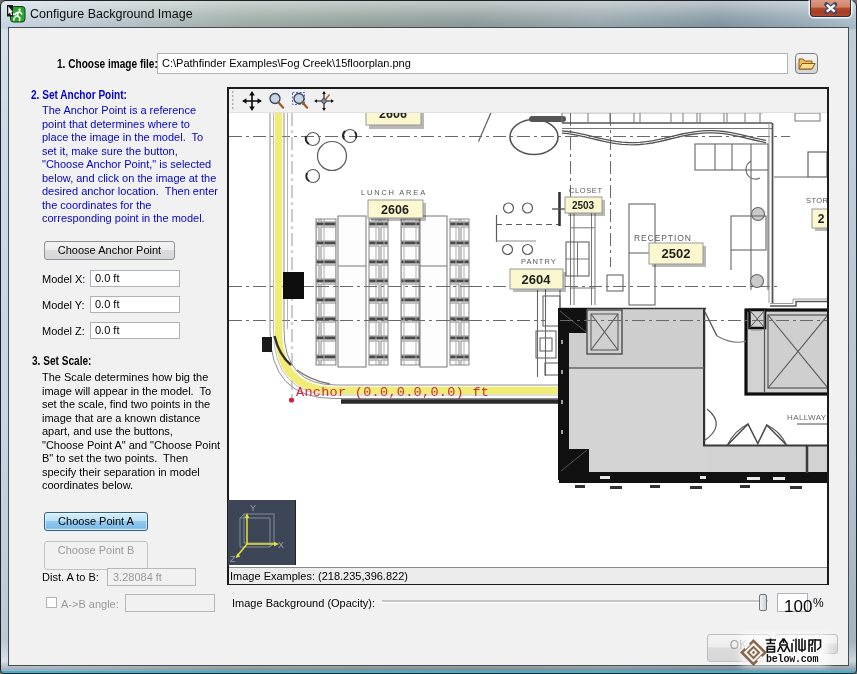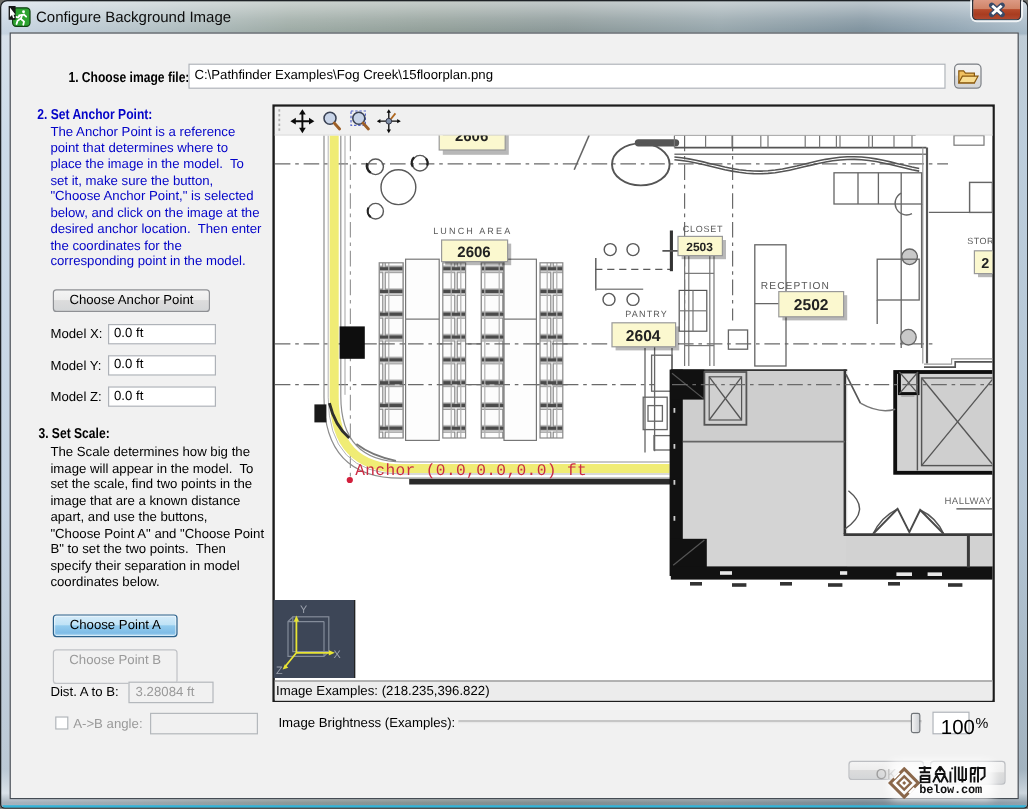--- a/index.html
+++ b/index.html
@@ -86,21 +86,21 @@
 image that are a known distance
 apart, and use the buttons,
 "Choose Point A" and "Choose Point
 B" to set the two points.  Then
 specify their separation in model
 coordinates below.</div>
 <div class="btn" style="left:44px; top:512px; width:104px; height:19px; padding-top:2px; border-color:#2c628c;
   background:linear-gradient(to bottom,#d6ecfa 0%,#bfe2f6 45%,#92cbee 50%,#7fbce6 85%,#a2d2f0 100%); box-shadow:inset 0 0 0 1px rgba(255,255,255,0.55);">Choose Point A</div>
 <div class="btn" style="left:44px; top:541px; width:104px; height:29px; padding-top:2px; color:#9a9a9a; border-color:#c0c2c6; background:#f1f1f1;">Choose Point B</div>
 <div class="lbl" style="left:42px; top:571px;">Dist. A to B:</div>
-<div class="fieldd" style="left:107px; top:568px; width:71px; height:18px;">3.28084 ft</div>
+<div class="fieldd" style="left:107px; top:568px; width:89px; height:18px;">3.28084 ft</div>
 <div style="position:absolute; left:46px; top:597px; width:11px; height:11px; background:#fff; border:1px solid #b0b4b8;"></div>
 <div class="lbl" style="left:61px; top:598px; color:#9a9a9a;">A-&gt;B angle:</div>
 <div class="fieldd" style="left:125px; top:594px; width:90px; height:18px;"></div>
 
 <div style="position:absolute; left:227px; top:87px; width:602px; height:498px; border:2px solid #1c1c1c; background:#fff;"></div>
 <div style="position:absolute; left:229px; top:89px; width:598px; height:24px; background:#f0f0f0; border-bottom:1px solid #e0e0e0;"></div>
 <svg style="position:absolute; left:229px; top:89px;" width="120" height="24" viewBox="0 0 120 24">
   <g fill="#b0b0b0">
       <rect x="3" y="2" width="1.5" height="2"></rect>
       <rect x="3" y="6" width="1.5" height="2"></rect>
@@ -384,27 +384,27 @@
     <path d="M51,44 L46,41.8 L46,46.2 Z"></path>
     <path d="M7.5,58 L12.2,56.4 L9.4,53.6 Z"></path>
   </g>
   <text x="22" y="11" fill="#9aa0ac" font-size="9px" font-family="Liberation Sans">Y</text>
   <text x="50" y="48" fill="#9aa0ac" font-size="9px" font-family="Liberation Sans">X</text>
   <text x="2" y="62" fill="#9aa0ac" font-size="9px" font-family="Liberation Sans">Z</text>
 </svg>
 
 <div style="position:absolute; left:229px; top:567px; width:598px; height:17px; background:#ececec; border-top:1px solid #8a8a8a; font-size:11px; padding:2px 0 0 1px;">Image Examples: (218.235,396.822)</div>
 
-<div class="lbl" style="left:232px; top:597px;">Image Brightness (Examples):</div>
+<div class="lbl" style="left:232px; top:597px;">Image Background (Opacity):</div>
 <div style="position:absolute; left:382px; top:600px; width:386px; height:3px; background:#c6c6c6; border-bottom:1px solid #fff;"></div>
 <div style="position:absolute; left:759px; top:594px; width:8px; height:17px; background:linear-gradient(to right,#f2f2f2,#cfd2d6); border:1px solid #707478; border-radius:2px;"></div>
 <div class="field" style="left:777px; top:593px; width:31px; height:19px; padding:3px 0 0 6px; font-size:17px;">100</div>
 <div class="lbl" style="left:813px; top:596px; font-size:12px;">%</div>
 
-<div class="btn" style="left:707px; top:634px; width:63px; height:16px; padding-top:3px; color:#9d9d9d; font-size:12px; border-color:#bcbec2;">OK</div>
+<div class="btn" style="left:707px; top:634px; width:63px; height:28px; padding-top:3px; color:#9d9d9d; font-size:12px; border-color:#bcbec2;">OK</div>
 <div class="btn" style="left:775px; top:634px; width:63px; height:20px; border-color:#bcbec2;"></div>
 
 <div style="position:absolute; left:741px; top:634px; width:88px; height:32px; background:rgba(255,255,255,0.85); filter:blur(4px); border-radius:6px;"></div>
 <svg style="position:absolute; left:740px; top:639px;" width="27" height="27" viewBox="0 0 27 27">
   <path d="M13.5,1.8 L25.2,13.5 L13.5,25.2 L1.8,13.5 Z" fill="none" stroke="#8a674a" stroke-width="2.6"></path>
   <path d="M13.5,8 L19,13.5 L13.5,19 L8,13.5 Z" fill="none" stroke="#8a674a" stroke-width="2"></path>
   <path d="M13.5,11.8 L15.2,13.5 L13.5,15.2 L11.8,13.5 Z" fill="#8a674a"></path>
   <path d="M5,9.5 L9.5,5" stroke="#fff" stroke-width="1.8"></path>
   <path d="M17.5,22 L22,17.5" stroke="#fff" stroke-width="1.8"></path>
 </svg>

